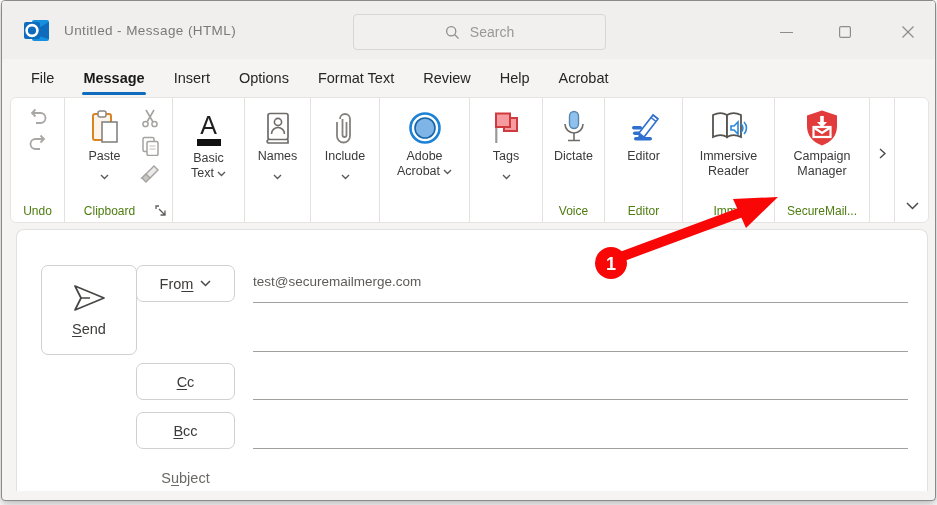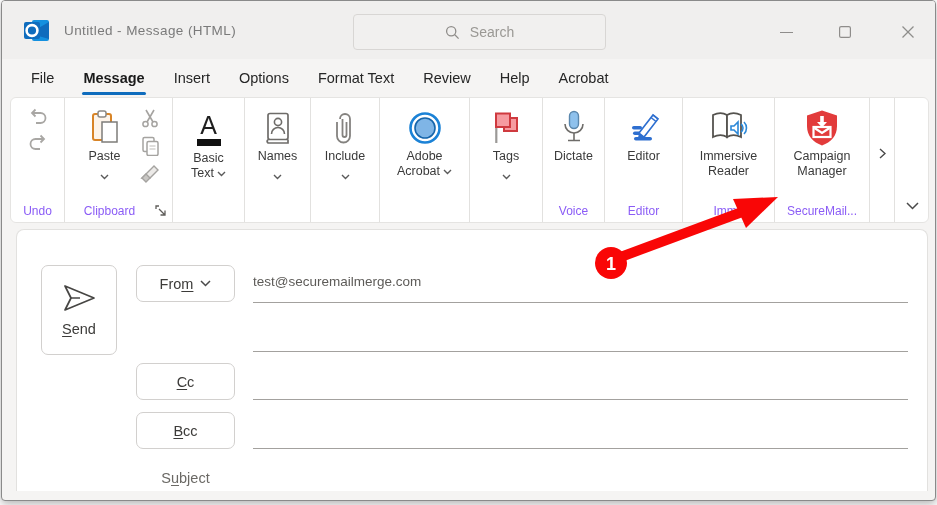--- a/index.html
+++ b/index.html
@@ -22,21 +22,21 @@
   .menu-item { font-size:14.5px; color:#262626; position:relative; padding:2px 1px; cursor:default; white-space:nowrap; }
   .menu-item.active { font-weight:bold; color:#1a1a1a; }
   .menu-item.active .mi-underline { position:absolute; left:0; right:0; bottom:-7px; height:3px;
                background:#0f6cbd; border-radius:2px; }
 
   
   .ribbon { position:absolute; left:8px; top:96px; width:919px; height:126px; background:#ffffff;
             border:1px solid #e5e4e2; border-radius:6px; display:flex; overflow:hidden; }
   .rgroup { position:relative; height:100%; border-right:1px solid #e2e1df; flex:0 0 auto;
             display:flex; flex-direction:column; align-items:center; }
-  .glabel { position:absolute; bottom:4px; left:0; right:0; text-align:center; font-size:12px; color:#8b5cf6; white-space:nowrap; }
+  .glabel { position:absolute; bottom:4px; left:0; right:0; text-align:center; font-size:12px; color:#4d7c0f; white-space:nowrap; }
   .bigbtn { display:flex; flex-direction:column; align-items:center; padding-top:9px; width:100%; }
   .blabel { font-size:12.5px; color:#3a3a3a; line-height:15px; text-align:center; white-space:nowrap; }
   .chev { margin-top:2px; }
   .chev svg, .inline-chev svg { stroke:#5a5a5a; stroke-width:1.4; fill:none; }
   .inline-chev { margin-left:3px; }
   .iconbox { height:42px; display:flex; align-items:center; justify-content:center; }
   .smallcol { display:flex; flex-direction:column; gap:8px; padding-top:10px; }
   .launcher { position:absolute; right:5px; bottom:5px; width:12px; height:12px; }
   .atext { font-size:25px; color:#1f1f1f; line-height:26px; }
   .abar { width:24px; height:7px; background:#111; margin-top:1px; }
@@ -310,21 +310,21 @@
 
     <div class="rgroup" style="width:34px; border-right:none; justify-content:flex-end;">
       <svg width="13" height="8" viewBox="0 0 13 8" style="margin-bottom:12px;">
           <polyline points="1,1 6.5,6.5 12,1" fill="none" stroke="#4a4a4a" stroke-width="1.5"></polyline>
         </svg>
     </div>
   </div>
 
   <div class="compose">
 
-    <div class="cbtn" style="left:24px; top:35px; width:76px; height:90px; flex-direction:column; gap:8px;">
+    <div class="cbtn" style="left:24px; top:35px; width:96px; height:90px; flex-direction:column; gap:8px;">
       <svg width="36" height="30" viewBox="0 0 36 30">
         <polygon points="4,27 33,15 4,3 10,15" fill="none" stroke="#474644" stroke-width="1.7" stroke-linejoin="round"></polygon>
         <line x1="10" y1="15" x2="19" y2="15" stroke="#474644" stroke-width="1.7"></line>
       </svg>
       <span><span class="ckey">S</span><span>end</span></span>
     </div>
 
     <div class="cbtn" style="left:119px; top:35px; width:99px; height:37px; gap:7px;">
       <span><span>Fro</span><span class="ckey">m</span></span>
       <svg width="11" height="7" viewBox="0 0 11 7">

